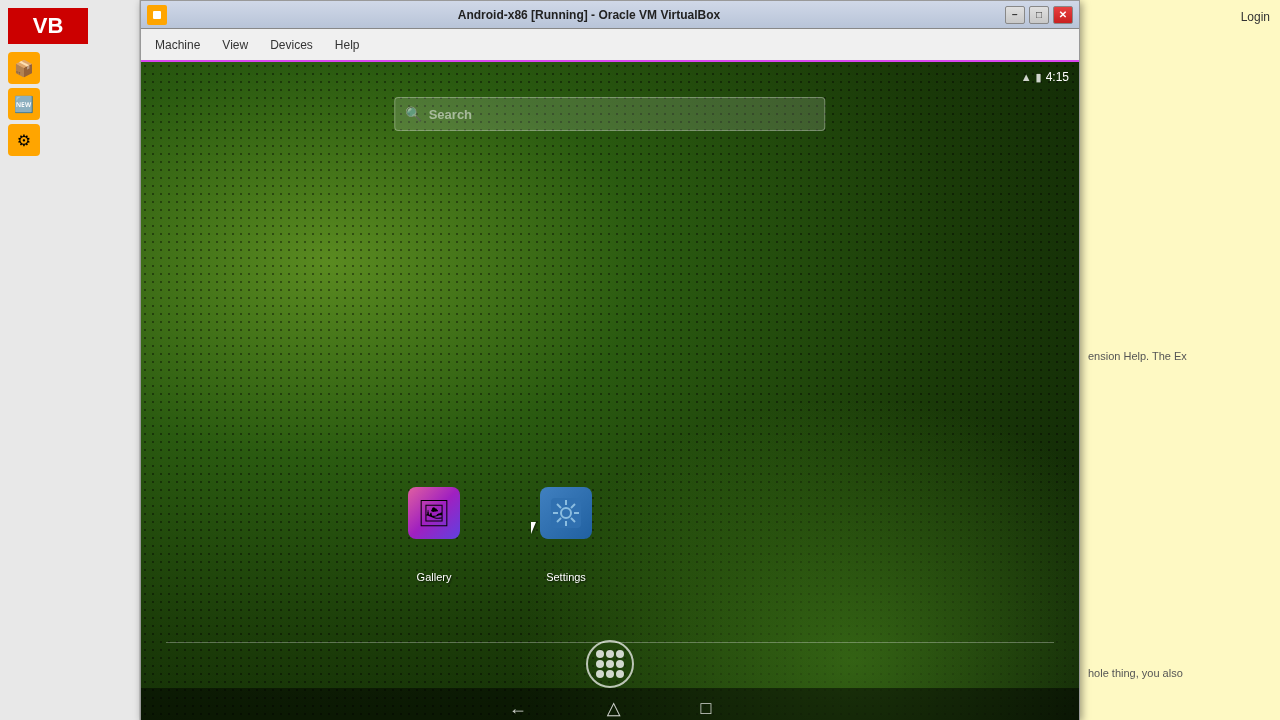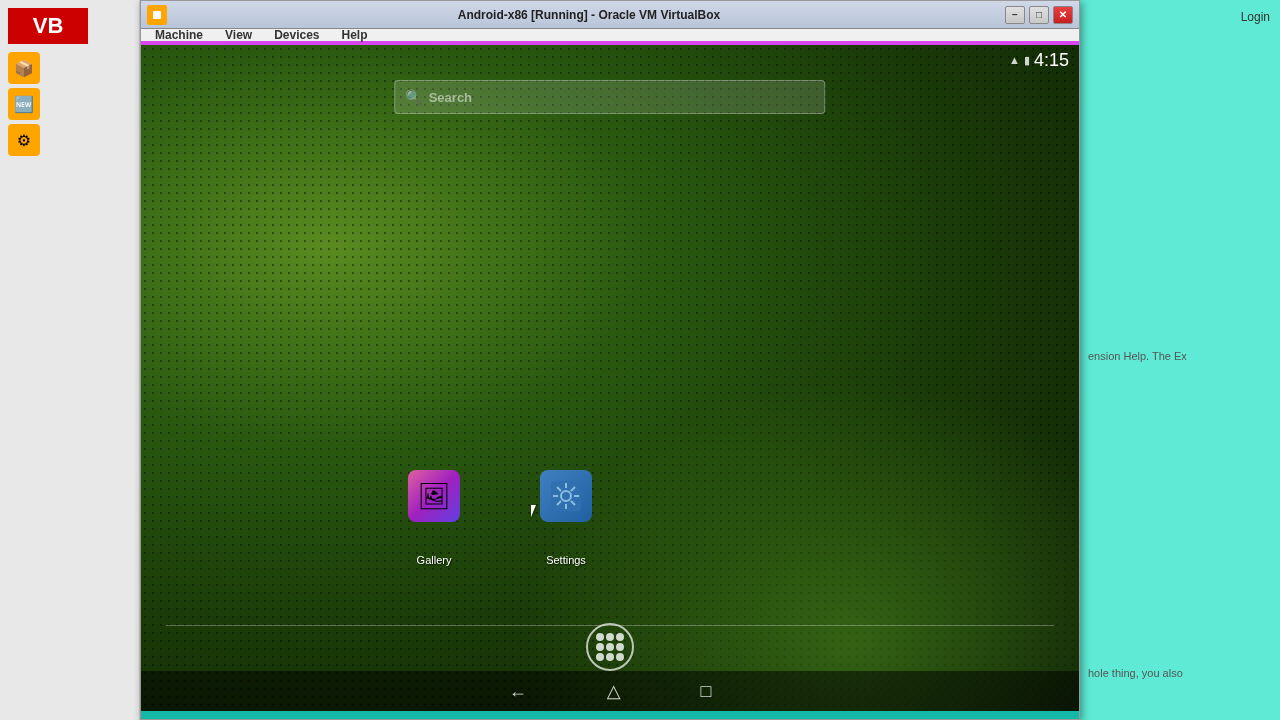--- a/index.html
+++ b/index.html
@@ -98,21 +98,21 @@
       text-decoration: underline;
       margin-bottom: 2px;
       list-style: disc;
     }
 
     .bg-website .right-panel {
       position: absolute;
       right: 0; top: 0;
       width: 236px;
       height: 720px;
-      background: #5eead4;
+      background: #fef9c3;
       border-left: 1px solid #ccc;
       padding: 8px;
       overflow: hidden;
     }
 
     .bg-website .right-panel .login-btn {
       position: absolute;
       top: 10px; right: 10px;
       font-size: 12px;
       color: #333;
@@ -207,26 +207,25 @@
     }
 
     .win-btn.minimize { background: linear-gradient(to bottom, #e0e0e0, #c8c8c8); color: #333; }
     .win-btn.restore { background: linear-gradient(to bottom, #e0e0e0, #c8c8c8); color: #333; }
     .win-btn.close { background: linear-gradient(to bottom, #e84040, #c82020); color: white; }
 
     
     .menu-bar {
       display: flex;
       align-items: center;
-      height: 16px;
+      height: 33px;
       background: #f0f0f0;
-      border-bottom: 4px solid #d946ef;
+      border-bottom: 2px solid #d946ef;
       padding: 0 4px;
       gap: 2px;
-      font-weight: bold;
     }
 
     .menu-item {
       padding: 2px 10px;
       font-size: 12px;
       color: #333;
       cursor: pointer;
       border-radius: 2px;
     }
 
@@ -287,21 +286,21 @@
       font-size: 11px;
     }
 
     .status-bar .battery-icon {
       color: rgba(255,255,255,0.8);
       font-size: 11px;
     }
 
     .status-bar .time {
       color: white;
-      font-size: 18px;
+      font-size: 12px;
       font-weight: 500;
     }
 
     
     .search-bar {
       position: absolute;
       top: 35px;
       left: 50%;
       transform: translateX(-50%);
       width: 46%;

